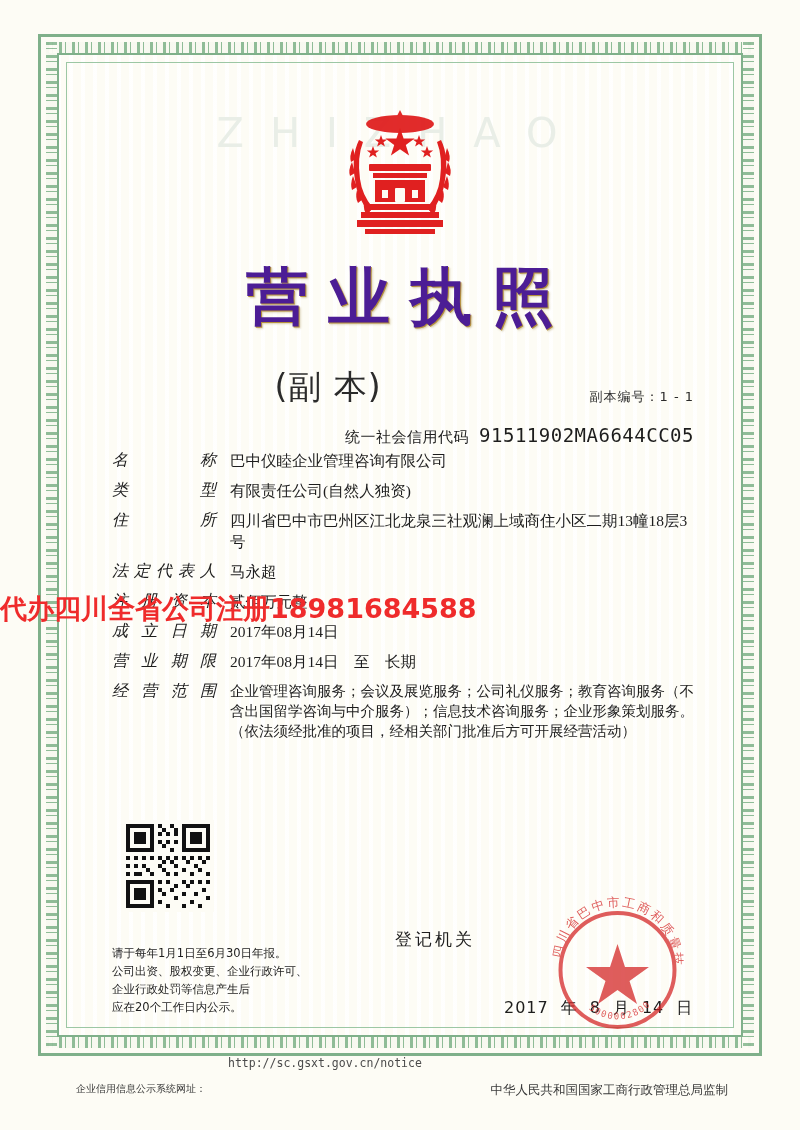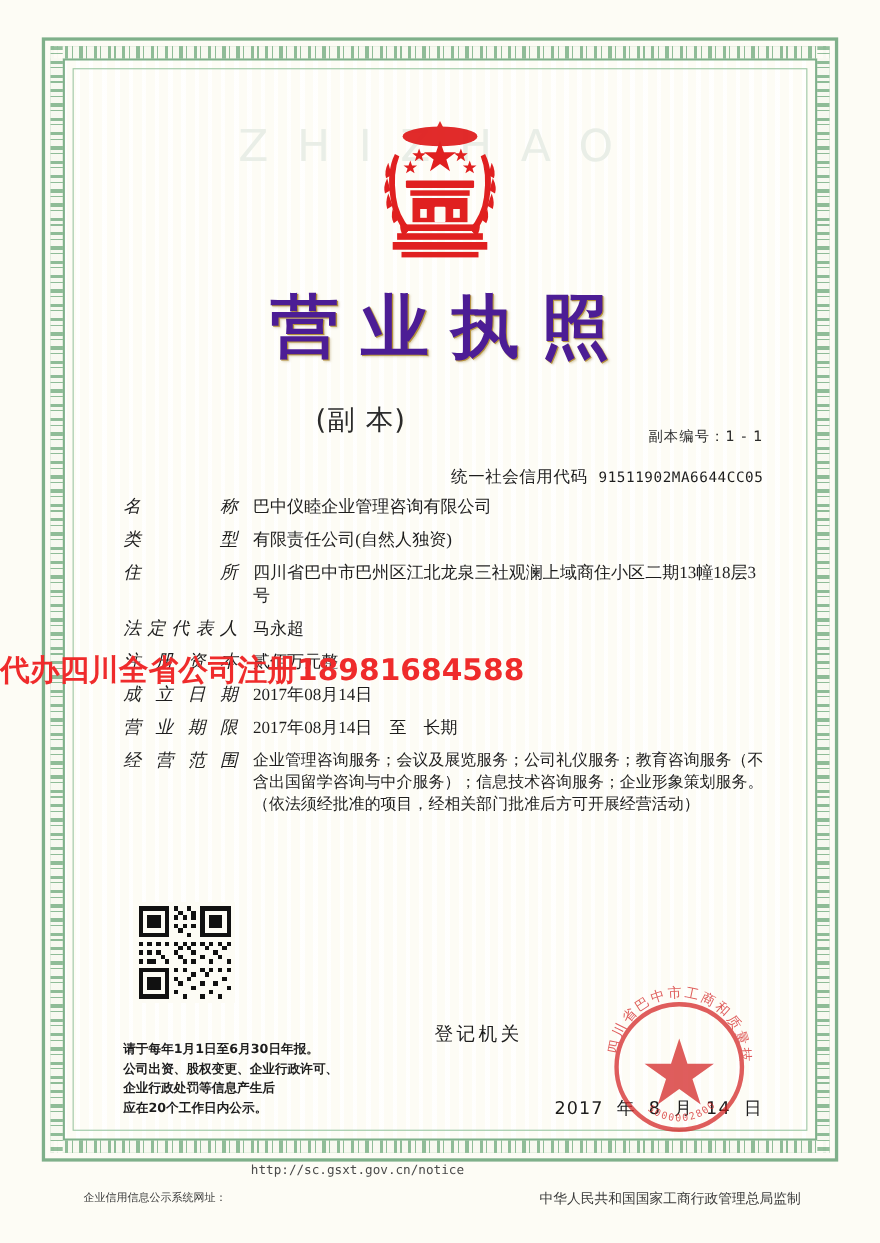--- a/index.html
+++ b/index.html
@@ -126,21 +126,21 @@
     color: #4c1d95;
     text-shadow: 1px 1px 0 #b4903c, 2px 2px 2px rgba(150,120,40,0.35);
   }
   .subtitle {
     position: absolute;
     left: 0;
     top: 365px;
     width: 656px;
     text-align: center;
     font-family: "DejaVu Sans", sans-serif;
-    font-size: 25px;
+    font-size: 33px;
     color: #2b2b2b;
     letter-spacing: 1px;
   }
   .copy-no {
     position: absolute;
     right: 106px;
     top: 388px;
     font-family: "DejaVu Sans", sans-serif;
     font-size: 13px;
     color: #2b2b2b;
@@ -153,21 +153,21 @@
     right: 106px;
     top: 424px;
     font-family: "DejaVu Sans", sans-serif;
     font-size: 15px;
     color: #1d1d1d;
     letter-spacing: 0.5px;
   }
   .credit-line .code {
     margin-left: 10px;
     font-family: "DejaVu Sans Mono", monospace;
-    font-size: 13px;
+    font-size: 19px;
     letter-spacing: 0.5px;
   }
 
   
   .fields {
     position: absolute;
     left: 112px;
     top: 450px;
     width: 590px;
   }
@@ -228,21 +228,20 @@
   
   .notes {
     position: absolute;
     left: 112px;
     top: 944px;
     font-family: "DejaVu Sans", sans-serif;
     font-size: 11.5px;
     color: #1d1d1d;
     line-height: 18px;
     letter-spacing: 0px;
-    font-weight: bold;
   }
 
   
   .authority {
     position: absolute;
     left: 395px;
     top: 928px;
     font-family: "DejaVu Sans", sans-serif;
     font-size: 17px;
     color: #1d1d1d;

